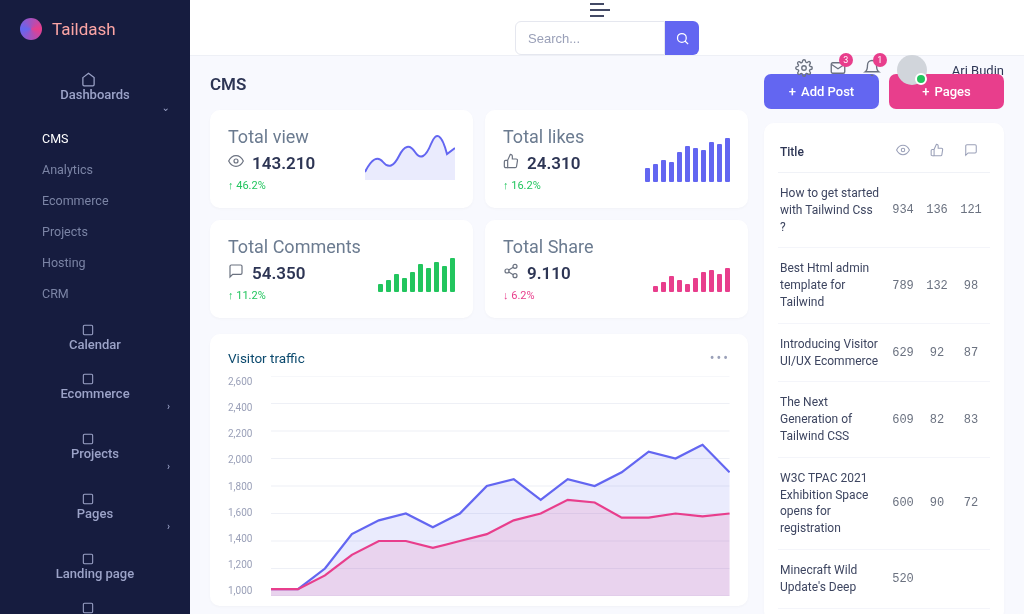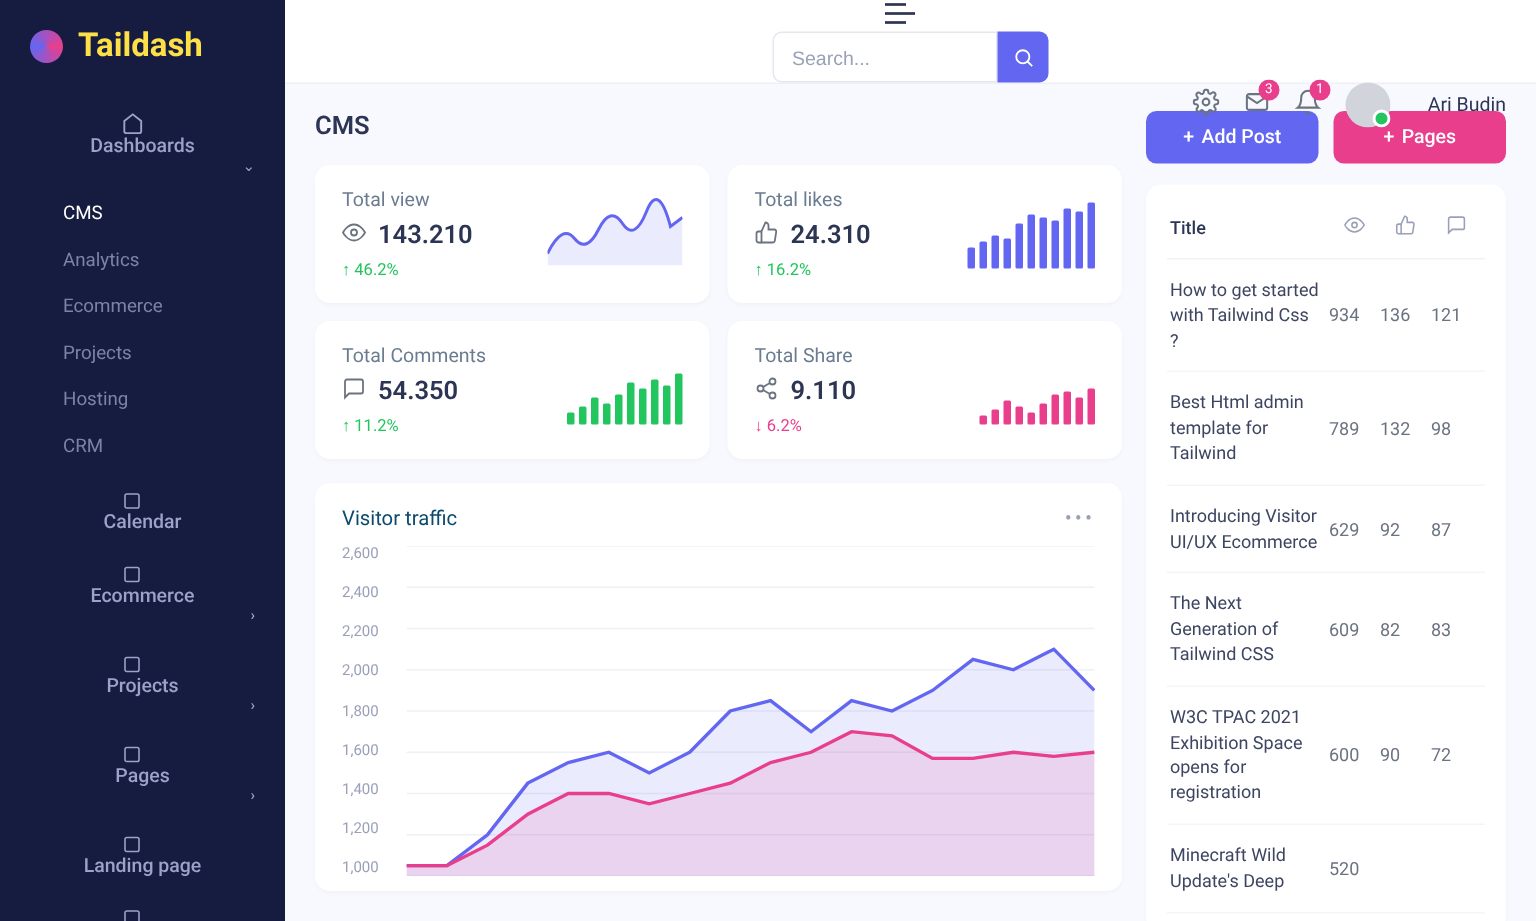--- a/index.html
+++ b/index.html
@@ -1,20 +1,20 @@
 <!DOCTYPE html>
 <html><head>
 <meta charset="utf-8">
 <style>
 * { margin: 0; padding: 0; box-sizing: border-box; }
 body { font-family: -apple-system, BlinkMacSystemFont, "Segoe UI", Roboto, sans-serif; background: #f8f9fe; width: 1024px; height: 614px; overflow: hidden; display: flex; }
 .sidebar { width: 190px; background: #161c3f; color: #a0a8c0; height: 100%; overflow-y: auto; flex-shrink: 0; }
 .logo { display: flex; align-items: center; padding: 18px 20px; }
 .logo-icon { width: 22px; height: 22px; border-radius: 50%; background: conic-gradient(from 90deg, #e83e8c, #6366f1, #e83e8c); margin-right: 10px; }
-.logo-text { color: #fde047; font-weight: 700; font-size: 22px; }
+.logo-text { color: #fca5a5; font-weight: 400; font-size: 17px; }
 .nav-section { padding: 4px 0; }
 .nav-item { display: flex; align-items: center; padding: 10px 20px; font-size: 13px; cursor: pointer; color: #9ca3c8; }
 .nav-item.main { font-weight: 500; }
 .nav-item .icon { width: 16px; margin-right: 12px; display: inline-flex; }
 .nav-item .chev { margin-left: auto; font-size: 10px; }
 .nav-sub { padding: 8px 20px 8px 42px; font-size: 12.5px; color: #7b84a5; cursor: pointer; }
 .nav-sub.active { color: #fff; }
 .main { flex: 1; display: flex; flex-direction: column; height: 100%; }
 .topbar { height: 56px; background: #fff; display: flex; align-items: center; padding: 0 20px; border-bottom: 1px solid #eef0f6; flex-direction: column; }
 .menu-btn { font-size: 18px; color: #2d3554; margin-right: 14px; cursor: pointer; }
@@ -29,21 +29,21 @@
 .avatar { width: 30px; height: 30px; border-radius: 50%; background: #d1d5db; position: relative; }
 .avatar::after { content: ''; position: absolute; bottom: 0; right: 0; width: 8px; height: 8px; border-radius: 50%; background: #22c55e; border: 2px solid #fff; }
 .user-name { font-size: 13px; color: #2d3554; }
 .content { flex: 1; padding: 18px 20px; overflow-y: auto; display: flex; gap: 16px; }
 .left-col { flex: 1; min-width: 0; }
 .right-col { width: 240px; flex-shrink: 0; }
 .page-title { font-size: 17px; font-weight: 600; color: #2d3554; margin-bottom: 16px; }
 .stat-grid { display: grid; grid-template-columns: 1fr 1fr; gap: 12px; margin-bottom: 16px; }
 .card { background: #fff; border-radius: 10px; padding: 16px 18px; box-shadow: 0 1px 3px rgba(0,0,0,0.03); }
 .stat-card { display: flex; justify-content: space-between; align-items: center; }
-.stat-label { font-size: 13px; color: #6b7b90; margin-bottom: 6px; }
+.stat-label { font-size: 18px; color: #6b7b90; margin-bottom: 6px; }
 .stat-value-row { display: flex; align-items: center; gap: 8px; margin-bottom: 6px; }
 .stat-value { font-size: 17px; font-weight: 600; color: #2d3554; }
 .stat-icon { color: #6b7280; }
 .stat-change { font-size: 11px; }
 .stat-change.up { color: #22c55e; }
 .stat-change.down { color: #e83e8c; }
 .mini-chart { width: 90px; height: 46px; }
 .traffic-card { padding: 16px 18px 10px; }
 .traffic-head { display: flex; align-items: center; margin-bottom: 10px; }
 .traffic-title { font-size: 13.5px; color: #0c4a6e; font-weight: 400; }
@@ -54,21 +54,21 @@
 .action-row { display: flex; gap: 10px; margin-bottom: 14px; }
 .btn { flex: 1; padding: 10px 12px; border-radius: 7px; font-size: 13px; font-weight: 500; color: #fff; cursor: pointer; display: flex; align-items: center; justify-content: center; gap: 5px; }
 .btn-primary { background: #6366f1; }
 .btn-pink { background: #e83e8c; }
 .table-card { background: #fff; border-radius: 10px; padding: 12px 14px; box-shadow: 0 1px 3px rgba(0,0,0,0.03); }
 .thead { display: flex; align-items: center; padding: 8px 2px 12px; border-bottom: 1px solid #f0f2f7; font-size: 12px; color: #6b7b90; }
 .th-title { flex: 1; font-weight: 500; color: #2d3554; }
 .th-icon { width: 34px; text-align: center; color: #9aa0b8; }
 .trow { display: flex; align-items: center; padding: 12px 2px; border-bottom: 1px solid #f4f5fa; font-size: 12px; }
 .td-title { flex: 1; color: #3d4560; line-height: 1.4; padding-right: 6px; }
-.td-num { width: 34px; text-align: left; color: #6b7280; }
+.td-num { width: 34px; text-align: center; color: #6b7280; font-family: Liberation Mono, monospace; }
 .bars { display: flex; align-items: flex-end; gap: 3px; height: 46px; }
 .bar { width: 5px; border-radius: 1px; }
 </style>
 </head>
 <body>
 
 <aside class="sidebar">
   <div class="logo">
     <span class="logo-icon"></span>
     <span class="logo-text">Taildash</span>

